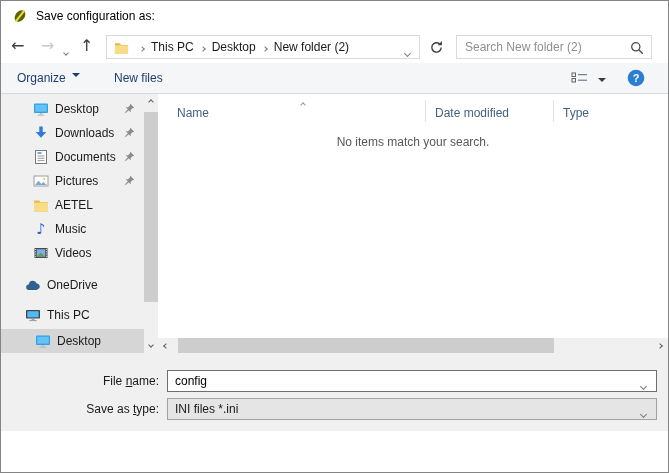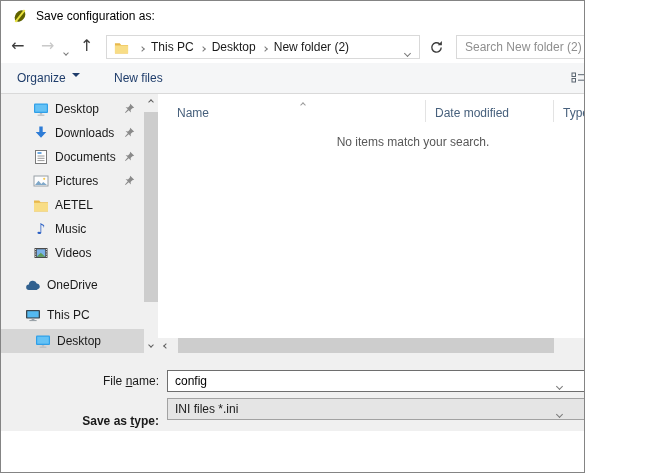--- a/index.html
+++ b/index.html
@@ -1,19 +1,19 @@
 <!DOCTYPE html>
 <html><head>
 <meta charset="utf-8">
 <style>
   * { margin:0; padding:0; box-sizing:border-box; }
   html,body { background:#ffffff; }
   body { font-family:"Liberation Sans", sans-serif; font-size:12px; color:#1a1a1a; }
 
-  .window { position:relative; width:585px; height:473px; background:#ffffff;
+  .window { position:relative; width:669px; height:473px; background:#ffffff;
             border:1px solid #848484; overflow:hidden; }
 
   
   .titlebar { position:absolute; top:0; left:0; right:0; height:30px; background:#fff; }
   .app-icon { position:absolute; left:11px; top:7px; width:16px; height:16px; }
   .title-text { position:absolute; left:35px; top:8px; color:#000; }
 
   
   .navrow { position:absolute; top:30px; left:0; right:0; height:32px; background:#fff; }
   .glyph { font-family:"DejaVu Sans", sans-serif; }
@@ -87,21 +87,21 @@
 
   .hscroll { position:absolute; left:157px; top:337px; width:510px; height:15px; background:#f0f0f0; }
   .hs-btn { position:absolute; top:0; width:16px; height:15px; display:flex; align-items:center; justify-content:center; }
   .hs-left { left:0; } .hs-right { right:0; }
   .hs-thumb { position:absolute; left:20px; width:376px; top:0; height:15px; background:#cdcdcd; }
   .hs-btn .chev, .vs-btn .chev { border-color:#5e5e5e; }
 
   
   .formarea { position:absolute; top:352px; left:0; right:0; height:78px; background:#f0f0f0; }
   .f-label { position:absolute; left:0; width:158px; text-align:right; color:#1a1a1a; }
-  .lbl1 { top:21px; } .lbl2 { top:61px;font-weight:bold; }
+  .lbl1 { top:21px; } .lbl2 { top:49px; }
   .mn { text-decoration:underline; }
   .fname-input { position:absolute; left:166px; top:17px; width:490px; height:22px;
                  border:1px solid #6e6e6e; background:#fff; font:inherit;
                  padding:0 24px 0 7px; outline:none; }
   .combo { position:absolute; left:166px; top:45px; width:490px; height:22px;
            border:1px solid #a2a2a2; background:#e5e5e5; display:flex; align-items:center;
            padding:0 24px 0 7px; } 
   .chev-in-field { position:absolute; right:9px; top:8px; }
 
   

